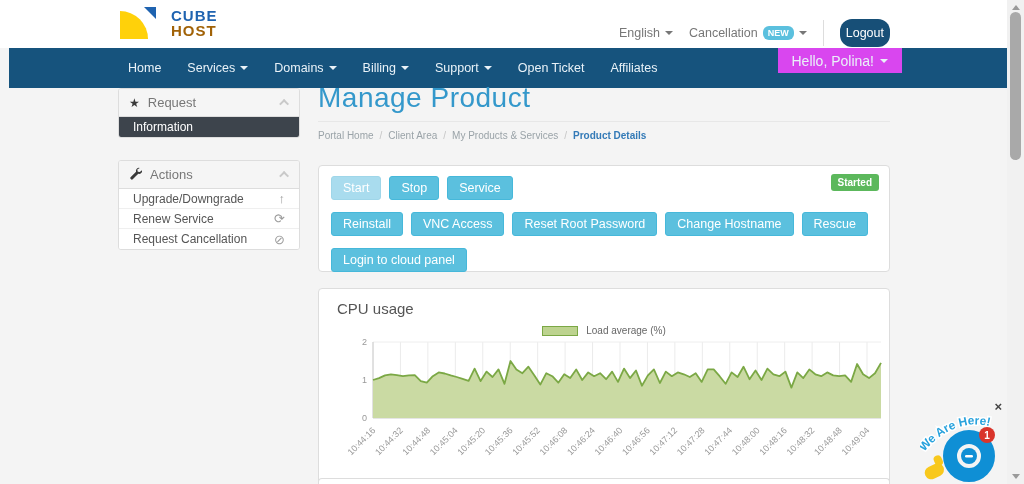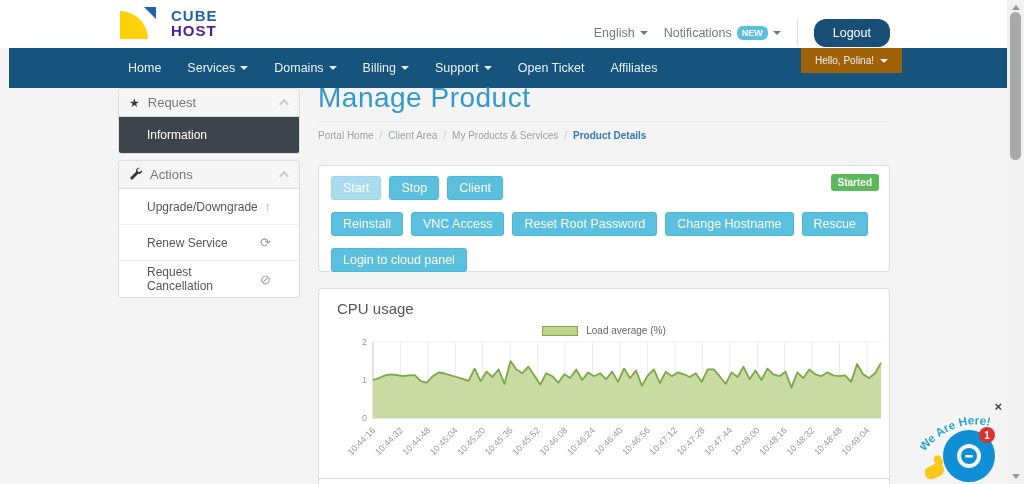--- a/index.html
+++ b/index.html
@@ -4,41 +4,41 @@
 <style>
   * { margin:0; padding:0; box-sizing:border-box; }
   body { background:#dcdcdc; font-family:"Liberation Sans", sans-serif; }
   .screen { position:relative; width:1024px; height:484px; background:#f4f4f4; overflow:hidden; }
 
   
   .topbar { position:absolute; top:0; left:0; width:1024px; height:48px; background:#ffffff; }
   .logo { position:absolute; left:118px; top:5px; display:flex; align-items:center; gap:13px; }
   .logo-text { line-height:15px; font-weight:800; font-size:15px; letter-spacing:1px; }
   .logo-text .l1 { color:#1f63b0; }
-  .logo-text .l2 { color:#4c1d95; }
+  .logo-text .l2 { color:#a16207; }
   .header-right { position:absolute; right:134px; top:0; height:65px; display:flex; align-items:center; gap:16px; }
   .hdr-link { color:#777; font-size:12.5px; display:flex; align-items:center; gap:5px; cursor:pointer; }
   .caret { width:0; height:0; border-left:4px solid transparent; border-right:4px solid transparent; border-top:4px solid #777; display:inline-block; }
   .badge-new { background:#5bc0de; color:#fff; font-size:9px; font-weight:bold; padding:2px 5px; border-radius:6px; }
   .vdiv { width:1px; height:26px; background:#ddd; }
-  .btn-logout { background:#174f77; color:#fff; font-size:12.5px; padding:7px 19px; border:none; border-radius:12px; cursor:pointer; }
+  .btn-logout { background:#174f77; color:#fff; font-size:12.5px; padding:7px 6px; border:none; border-radius:12px; cursor:pointer; }
 
   
   .navbar { position:absolute; top:48px; left:9px; width:1024px; height:40px; background:#16537d; display:flex; align-items:stretch; padding-left:106px; }
   .nav-item { color:#e9f2f8; font-size:12.5px; display:flex; align-items:center; gap:5px; padding:0 13px; cursor:pointer; }
   .nav-item .caret { border-top-color:#e9f2f8; }
-  .nav-greeting { position:absolute; right:131px; top:0; height:25px; background:#a16207; color:#e9f2f8; font-size:10px; display:flex; align-items:center; gap:6px; padding:0 14px; cursor:pointer; }
+  .nav-greeting { position:absolute; right:131px; top:0; height:25px; background:#d946ef; color:#e9f2f8; font-size:14px; display:flex; align-items:center; gap:6px; padding:0 14px; cursor:pointer; }
   .nav-greeting .caret { border-top-color:#e9f2f8; }
 
   
   .panel { position:absolute; left:118px; width:182px; background:#fff; border:1px solid #ddd; border-radius:3px; overflow:hidden; }
   .panel-head { background:#f5f5f5; border-bottom:1px solid #ddd; height:28px; display:flex; align-items:center; padding:0 10px; color:#777; font-size:13px; gap:8px; }
   .panel-head .chev { margin-left:auto; width:7px; height:7px; border-left:2px solid #c9c9c9; border-top:2px solid #c9c9c9; transform:rotate(45deg) translateY(2px); }
   .p-icon { color:#3a3a3a; font-size:12px; }
-  .side-item { height:36px; display:flex; align-items:center; padding:0 28px; font-size:12px; color:#555; border-bottom:1px solid #efefef; cursor:pointer; background:#fff; }
+  .side-item { height:20px; display:flex; align-items:center; padding:0 14px; font-size:12px; color:#555; border-bottom:1px solid #efefef; cursor:pointer; background:#fff; }
   .side-item:last-child { border-bottom:none; }
   .side-item .r-icon { margin-left:auto; color:#9b9b9b; font-size:13px; }
   .side-item.active { background:#3d444c; color:#fff; }
 
   
   .main-head { position:absolute; left:318px; top:82px; width:572px; }
   .page-title { color:#3498cb; font-size:28px; font-weight:300; letter-spacing:0.5px; }
   .title-rule { border:none; border-top:1px solid #e7e7e7; margin:7px 0 8px 0; }
   .breadcrumb { font-size:10px; color:#9aa3a8; display:flex; gap:6px; align-items:center; }
   .breadcrumb .crumb { cursor:pointer; }
@@ -85,21 +85,21 @@
         <div class="l1">CUBE</div>
         <div class="l2">HOST</div>
       </div>
     </div>
     <div class="header-right">
       <span class="hdr-link">
         <span>English</span>
         <span class="caret"></span>
       </span>
       <span class="hdr-link">
-        <span>Notifications</span>
+        <span>Cancellation</span>
         <span class="badge-new">NEW</span>
         <span class="caret"></span>
       </span>
       <span class="vdiv"></span>
       <button class="btn-logout">Logout</button>
     </div>
   </div>
 
   <div class="navbar">
     <span class="nav-item">
@@ -180,21 +180,21 @@
       <span class="sep">/</span>
       <span class="current">Product Details</span>
     </div>
   </div>
 
   <div class="card card-buttons">
     <span class="status-badge">Started</span>
     <div class="btn-row">
       <button class="btn disabled">Start</button>
       <button class="btn">Stop</button>
-      <button class="btn">Client</button>
+      <button class="btn">Service</button>
     </div>
     <div class="btn-row">
       <button class="btn">Reinstall</button>
       <button class="btn">VNC Access</button>
       <button class="btn">Reset Root Password</button>
       <button class="btn">Change Hostname</button>
       <button class="btn">Rescue</button>
     </div>
     <div class="btn-row">
       <button class="btn">Login to cloud panel</button>

